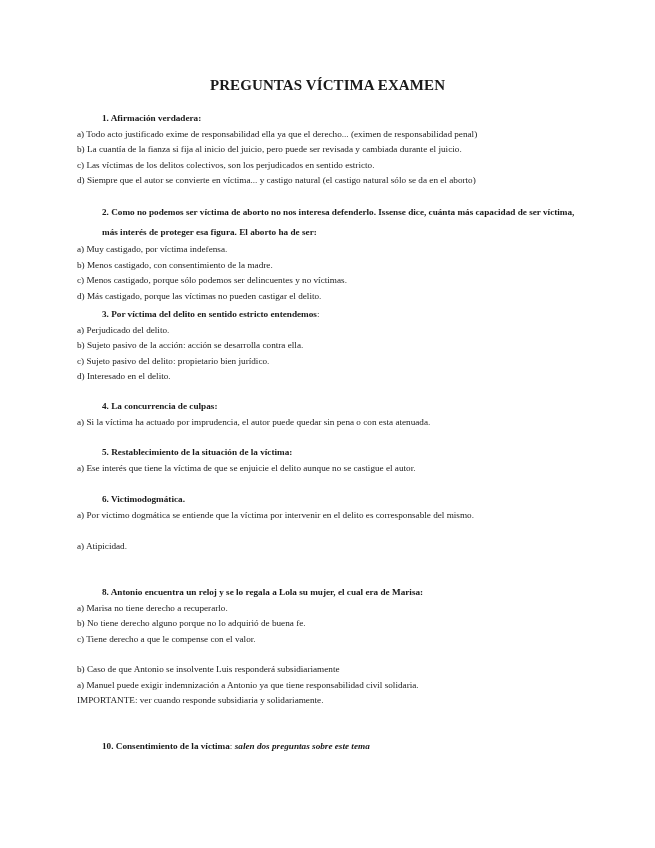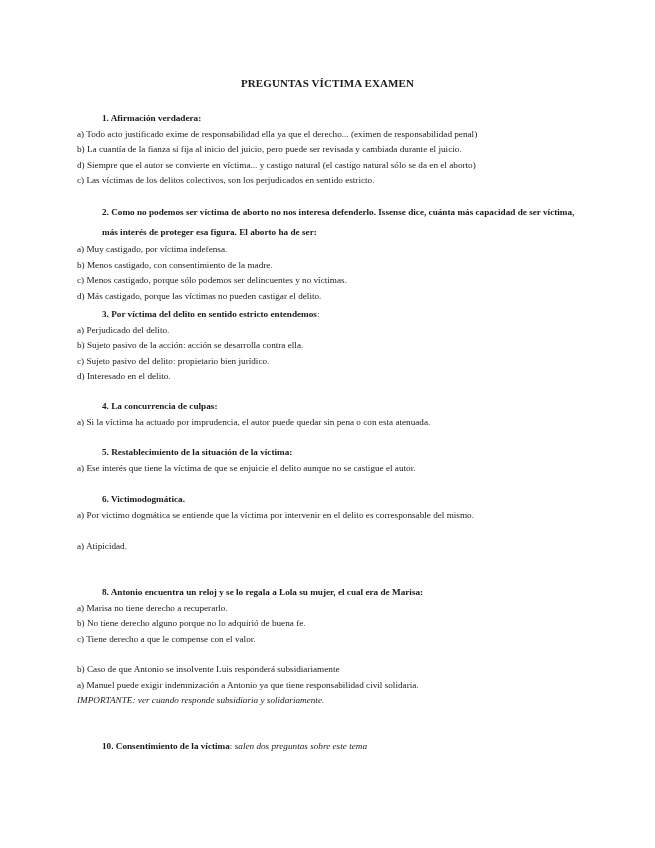--- a/index.html
+++ b/index.html
@@ -1,39 +1,39 @@
 <!DOCTYPE html>
 <html><head>
 <meta charset="utf-8">
 <style>
   html, body { margin:0; padding:0; background:#ffffff; }
   body { width:655px; height:848px; position:relative; overflow:hidden;
          font-family:"Liberation Serif", serif; color:#1a1a1a; }
   .page { position:absolute; left:0; top:0; width:655px; height:848px; }
   .title { position:absolute; left:0; width:655px; top:77px; text-align:center;
-           font-weight:bold; font-size:11px; letter-spacing:0.1px; }
+           font-weight:bold; font-size:15px; letter-spacing:0.1px; }
   .q { position:absolute; left:77px; width:510px; font-size:9.2px; line-height:15.5px; }
   .q .head { font-weight:bold;margin-left:25px; }
   .q .opt { display:block; }
-  .q .note { font-style:italic; display:block; }
+  .q .note { display:block; }
   .q .head .rest { font-weight:normal; }
-  .q .head .ital { font-weight:normal; font-style:italic; }
+  .q .head .ital { font-weight:bold; font-style:italic; }
 </style>
 </head>
 <body>
 
 <div class="page">
   <div class="title">PREGUNTAS VÍCTIMA EXAMEN</div>
 
   <div class="q" style="top:111px">
     <span class="head opt">1. Afirmación verdadera:</span>
     <span class="opt">a) Todo acto justificado exime de responsabilidad ella ya que el derecho... (eximen de responsabilidad penal)</span>
     <span class="opt">b) La cuantía de la fianza si fija al inicio del juicio, pero puede ser revisada y cambiada durante el juicio.</span>
+    <span class="opt">c) Las víctimas de los delitos colectivos, son los perjudicados en sentido estricto.</span>
     <span class="opt">d) Siempre que el autor se convierte en víctima... y castigo natural (el castigo natural sólo se da en el aborto)</span>
-    <span class="opt">c) Las víctimas de los delitos colectivos, son los perjudicados en sentido estricto.</span>
   </div>
 
   <div class="q" style="top:202px">
     <span class="head opt" style="line-height:20px;">2. Como no podemos ser víctima de aborto no nos interesa defenderlo. Issense dice, cuánta más capacidad de ser víctima, más interés de proteger esa figura. El aborto ha de ser:</span>
     <span class="opt">a) Muy castigado, por víctima indefensa.</span>
     <span class="opt">b) Menos castigado, con consentimiento de la madre.</span>
     <span class="opt">c) Menos castigado, porque sólo podemos ser delincuentes y no víctimas.</span>
     <span class="opt">d) Más castigado, porque las víctimas no pueden castigar el delito.</span>
   </div>
 

